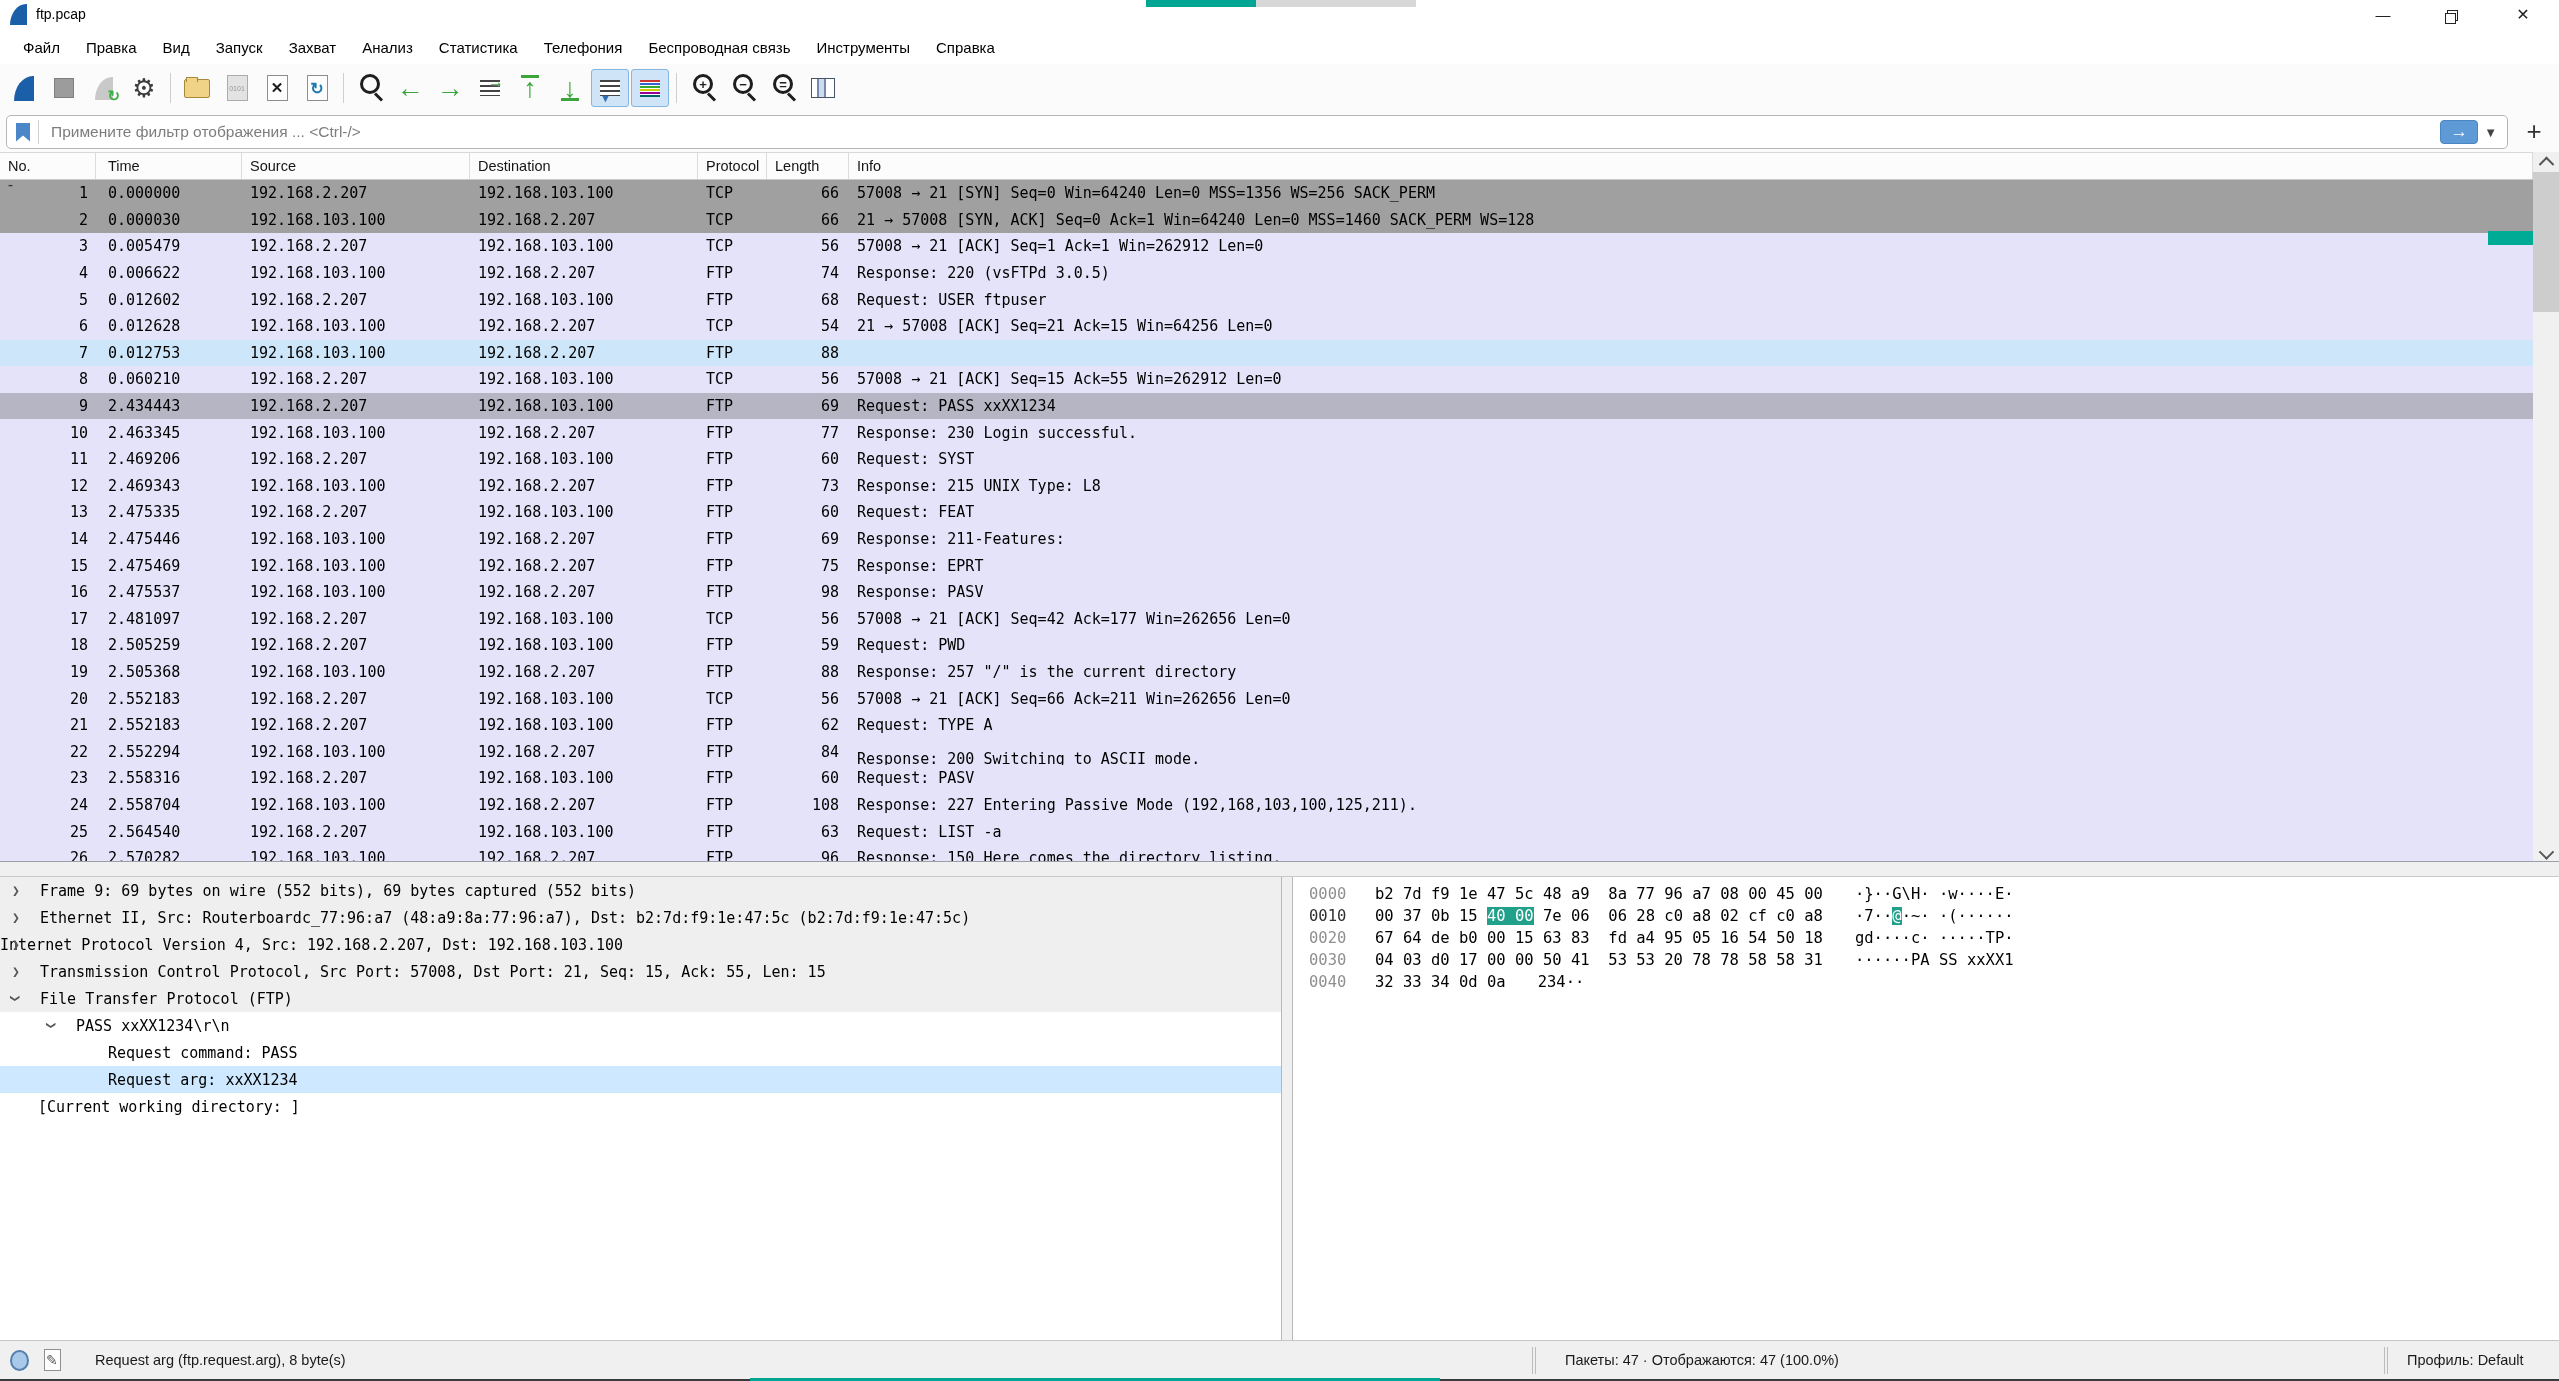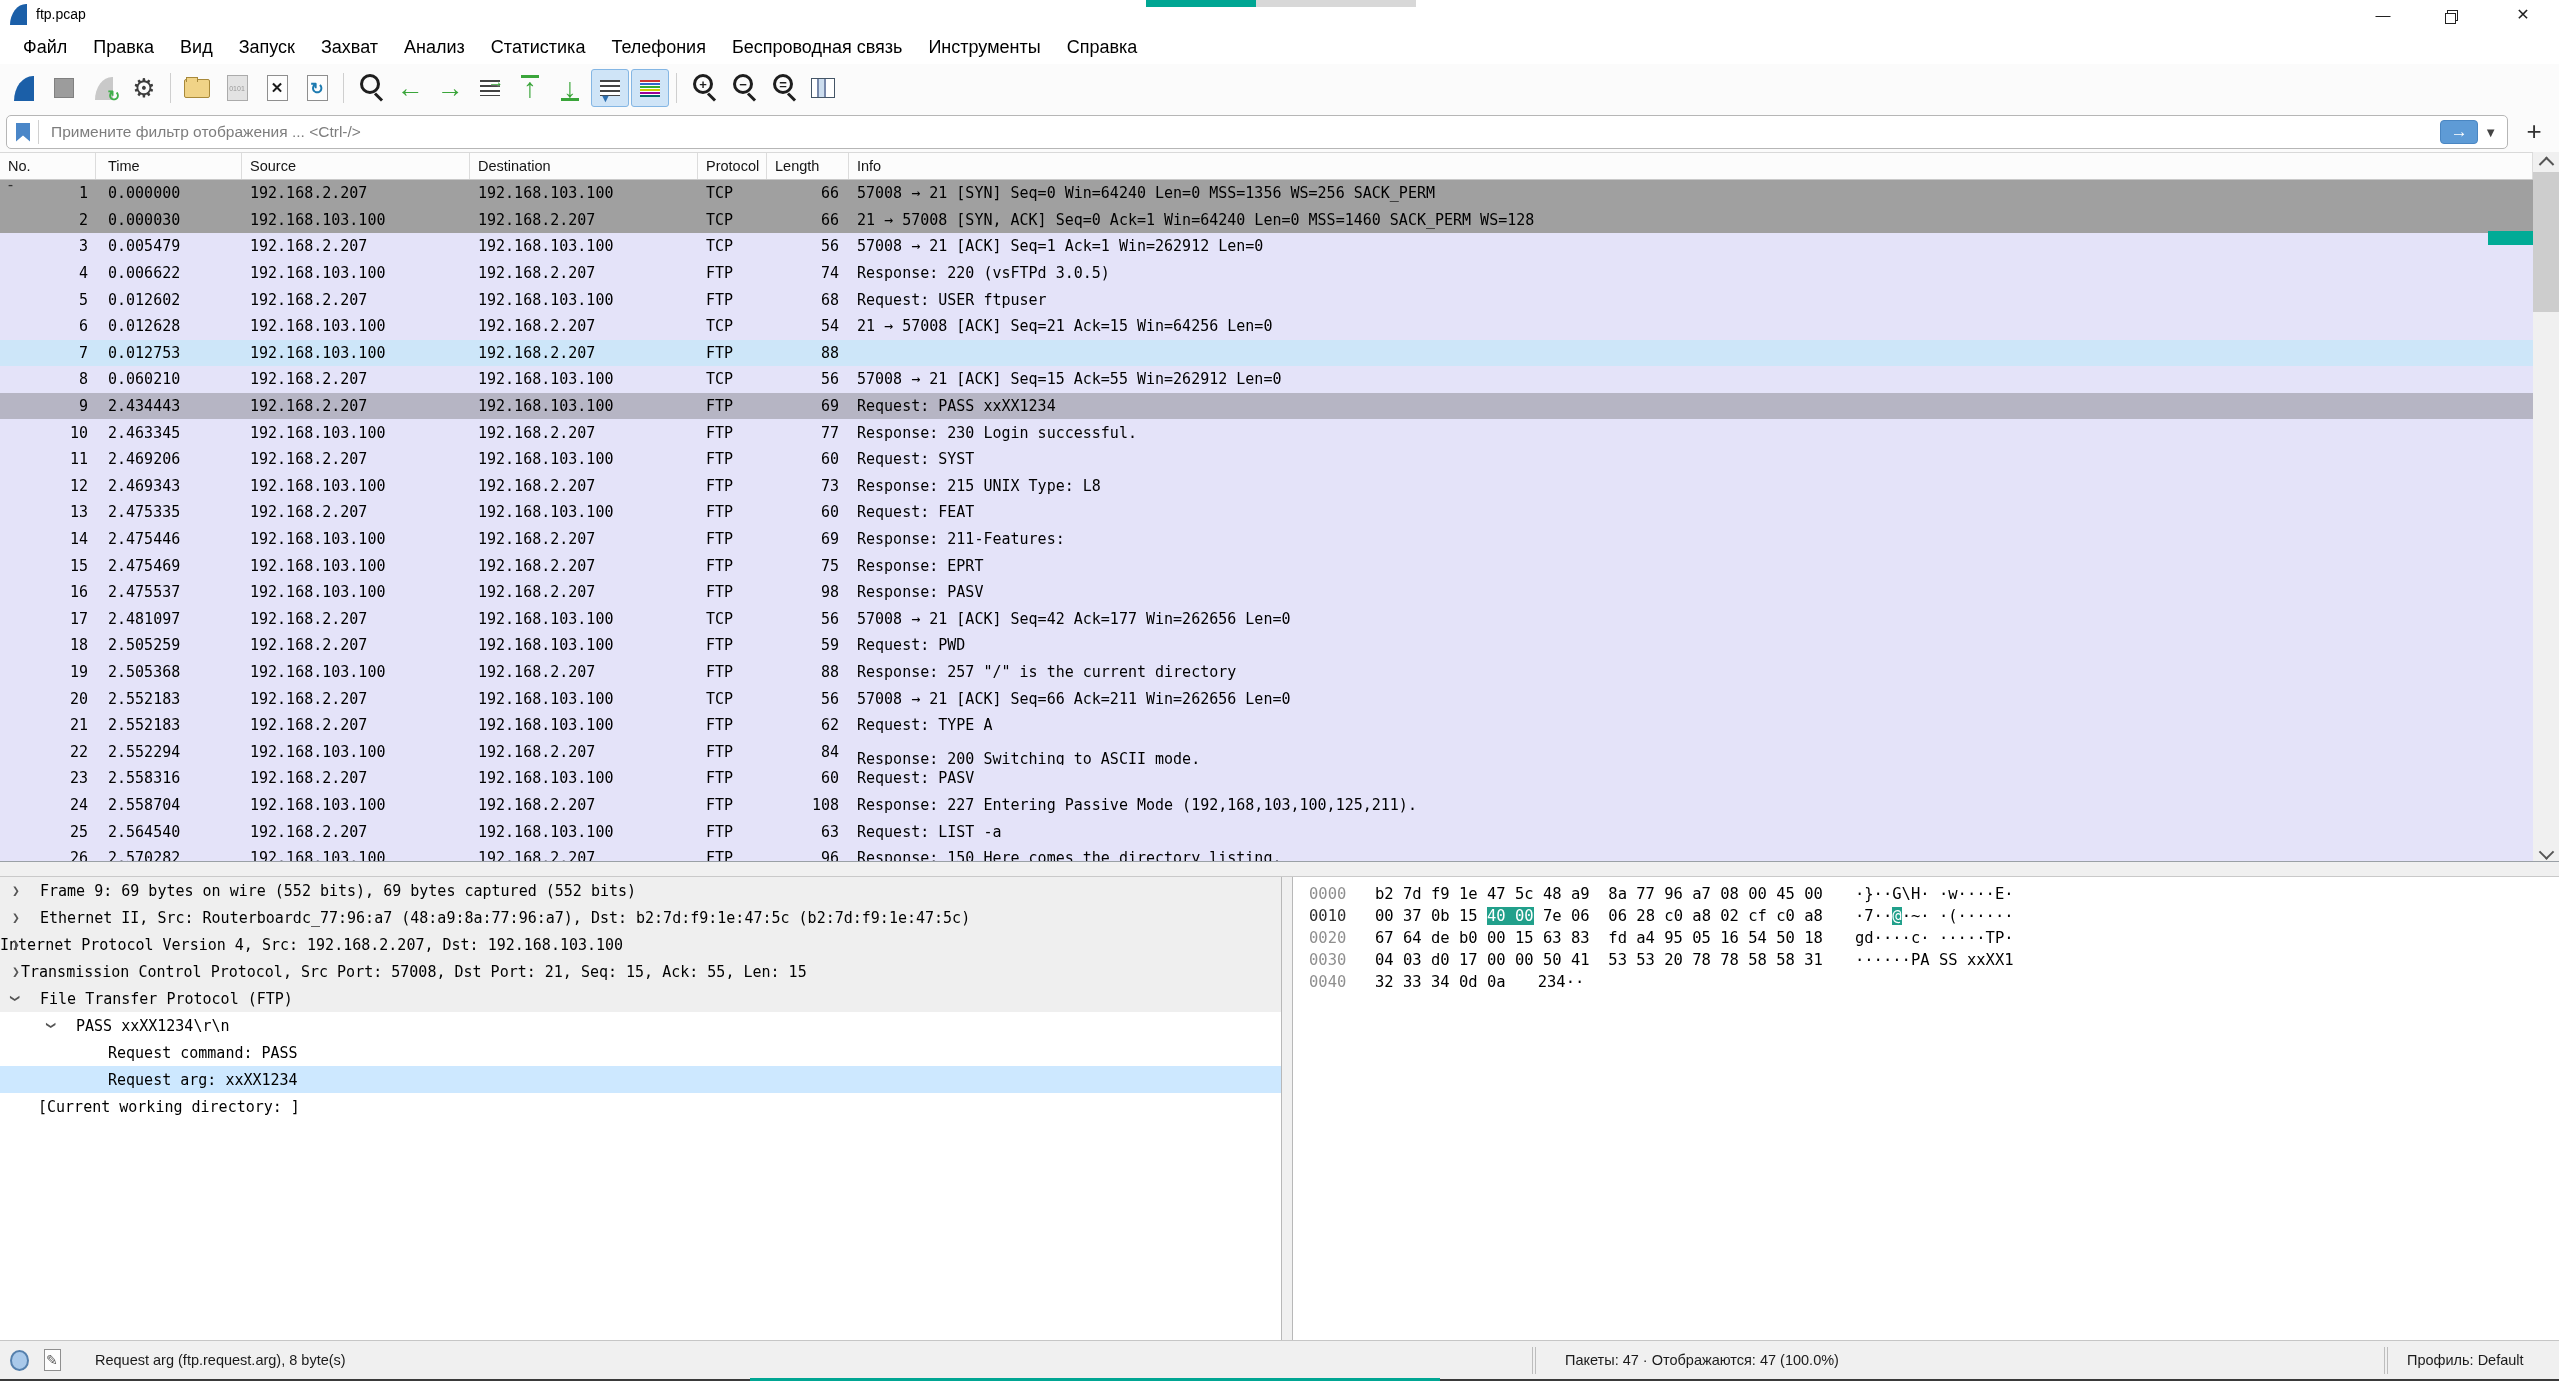--- a/index.html
+++ b/index.html
@@ -24,21 +24,21 @@
   .restore-sq::before { content:""; position:absolute; left:2px; top:0; width:9px; height:9px; border:1.4px solid #222; background:#fff;}
   .restore-sq::after  { content:""; position:absolute; left:0; top:3px; width:9px; height:9px; border:1.4px solid #222; background:#fff;}
   
   #ovl-teal { left:1146px; top:0; width:110px; height:7px; background:#00a693; }
   #ovl-gray { left:1256px; top:0; width:160px; height:7px; background:#d8d8d8; }
   #ovl-bottom { left:750px; top:1378px; width:690px; height:3px; background:#00a693; z-index:9;}
   #bottom-edge { left:0; top:1379px; width:2559px; height:2px; background:#3a3a3a; }
 
   
   #menubar { left:0; top:30px; width:2559px; height:34px; background:#ffffff; display:flex; align-items:center; padding-left:10px; }
-  .menu-item { font-size:18px; padding:5px 13px; color:#000; }
+  .menu-item { font-size:15px; padding:5px 13px; color:#000; }
 
   
   #toolbar { left:0; top:64px; width:2559px; height:48px; background:#fbfbfb; display:flex; align-items:center; padding-left:4px; }
   .tb-btn { width:38px; height:38px; display:flex; align-items:center; justify-content:center; margin:0 1px; position:relative; }
   .tb-active { background:#cfe4f7; border:1px solid #84b6e4; border-radius:3px; }
   .tb-sep { width:1px; height:30px; background:#cfcfcf; margin:0 6px; }
   .icon-start-capture::before { content:""; display:block; width:20px; height:25px; background:#1b5fa8; border-top-left-radius:95% 100%; }
   .icon-stop-capture::before { content:""; display:block; width:18px; height:18px; background:#9c9c9c; border:1px solid #808080; }
   .icon-restart-capture::before { content:""; display:block; width:18px; height:23px; background:#c9c9c9; border-top-left-radius:95% 100%; }
   .icon-restart-capture::after { content:"↻"; position:absolute; right:3px; bottom:2px; font-size:15px; color:#3fae49; font-weight:bold;}
@@ -490,21 +490,21 @@
   <div id="sb-thumb"></div>
   <div class="sb-chev" id="sb-down"></div>
 </div>
 
 <div class="abs" id="h-split"></div>
 
 <div class="abs" id="details">
     <div class="drow gray"><span class="dchev" style="left: 12px;">❯</span><span style="margin-left: 40px;">Frame 9: 69 bytes on wire (552 bits), 69 bytes captured (552 bits)</span></div>
     <div class="drow gray"><span class="dchev" style="left: 12px;">❯</span><span style="margin-left: 40px;">Ethernet II, Src: Routerboardc_77:96:a7 (48:a9:8a:77:96:a7), Dst: b2:7d:f9:1e:47:5c (b2:7d:f9:1e:47:5c)</span></div>
     <div class="drow gray"><span class="dchev" style="left: 12px;">❯</span><span style="">Internet Protocol Version 4, Src: 192.168.2.207, Dst: 192.168.103.100</span></div>
-    <div class="drow gray"><span class="dchev" style="left: 12px;">❯</span><span style="margin-left: 21px;">Transmission Control Protocol, Src Port: 57008, Dst Port: 21, Seq: 15, Ack: 55, Len: 15</span></div>
+    <div class="drow gray"><span class="dchev" style="left: 12px;">❯</span><span style="margin-left: 40px;">Transmission Control Protocol, Src Port: 57008, Dst Port: 21, Seq: 15, Ack: 55, Len: 15</span></div>
     <div class="drow gray"><span class="dchev open" style="left: 12px;">❯</span><span style="margin-left: 40px;">File Transfer Protocol (FTP)</span></div>
     <div class="drow "><span class="dchev open" style="left: 48px;">❯</span><span style="margin-left: 76px;">PASS xxXX1234\r\n</span></div>
     <div class="drow "><span style="margin-left: 108px;">Request command: PASS</span></div>
     <div class="drow sel"><span style="margin-left: 108px;">Request arg: xxXX1234</span></div>
     <div class="drow "><span style="margin-left: 38px;">[Current working directory: ]</span></div>
   </div>
 <div class="abs" id="v-split"></div>
 
 <div class="abs" id="hexpane">
     <div class="hrow"><span class="h-off">0000</span><span class="h-hex"><span>b2 7d f9 1e 47 5c 48 a9  8a 77 96 a7 08 00 45 00</span></span><span class="h-asc"><span>·}··G\H· ·w····E·</span></span></div>

